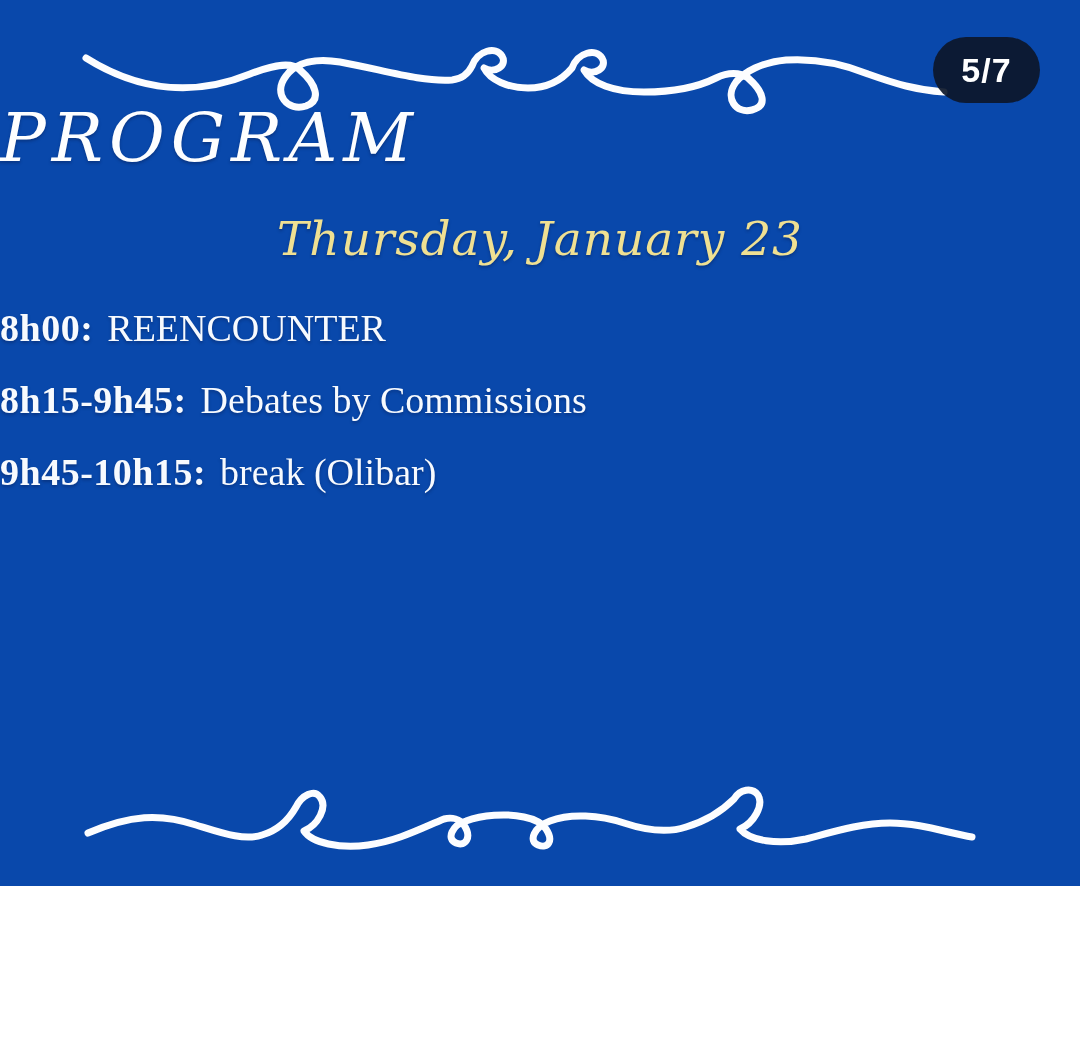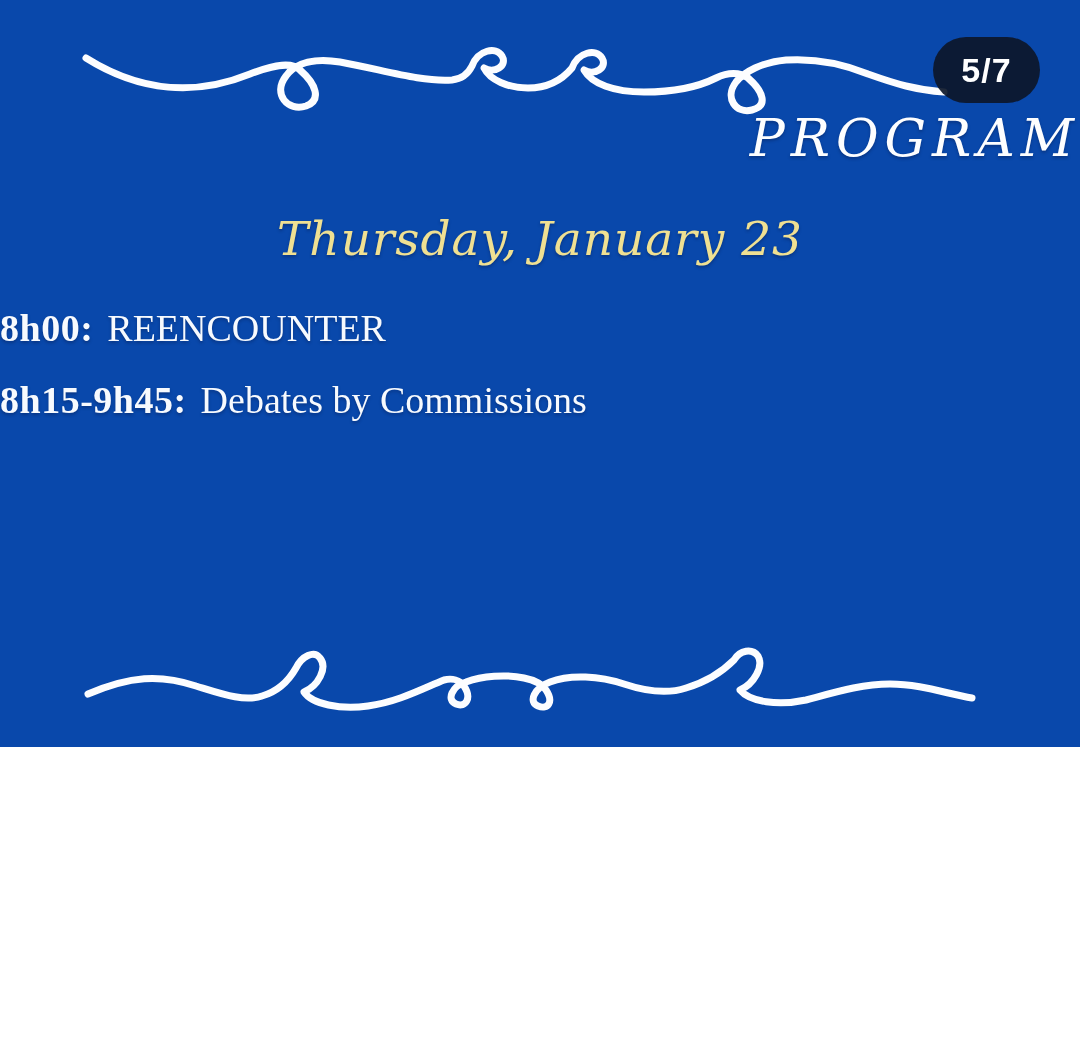--- a/index.html
+++ b/index.html
@@ -3,21 +3,21 @@
 <meta charset="utf-8">
 <style>
   html, body { margin: 0; padding: 0; }
   body {
     width: 1080px; height: 1055px;
     font-family: "Liberation Serif", serif;
     overflow: hidden;
   }
   .slide {
     position: relative;
-    width: 1080px; height: 747px;
+    width: 1080px; height: 886px;
     background: #0948ab;
   }
   .swirl {
     position: absolute; left: 0; width: 1080px;
     pointer-events: none;
   }
   .swirl-top { top: 0; height: 125px; }
   .swirl-bottom { bottom: 0; height: 105px; }
   .badge {
     position: absolute; top: 37px; right: 40px;
@@ -28,25 +28,25 @@
     z-index: 5;
   }
   .badge span {
     color: #ffffff;
     font-family: "Liberation Sans", sans-serif;
     font-size: 34px; font-weight: 600;
     letter-spacing: 1px;
   }
   .title {
     position: absolute; top: 96px; left: 0;
-    width: 100%; text-align: right;
+    width: 100%; text-align: left;
     margin: 0;
     font-family: "DejaVu Serif", serif;
     font-style: italic; font-weight: normal;
-    font-size: 52px; line-height: 84px;
+    font-size: 68px; line-height: 84px;
     letter-spacing: 6px;
     color: #fdfeff;
     text-shadow: 0 2px 3px rgba(8, 20, 60, 0.35);
   }
   .date {
     position: absolute; top: 206px; left: 0;
     width: 100%; text-align: center;
     margin: 0;
     font-family: "DejaVu Serif", serif;
     font-style: italic; font-weight: normal;
@@ -110,20 +110,23 @@
 
   <h2 class="date">Thursday, January 23</h2>
 
   <div class="schedule">
     <div class="schedule-row">
       <span class="time">8h00:</span><span class="desc">REENCOUNTER</span>
     </div>
     <div class="schedule-row">
       <span class="time">8h15-9h45:</span><span class="desc">Debates by Commissions</span>
     </div>
+    <div class="schedule-row">
+      <span class="time">9h45-10h15:</span><span class="desc">break (Olibar)</span>
+    </div>
   </div>
 
   <svg class="swirl swirl-bottom" viewBox="0 0 1080 105" xmlns="http://www.w3.org/2000/svg" aria-hidden="true">
     <path fill="none" stroke="#fcfdff" stroke-width="7" stroke-linecap="round" stroke-linejoin="round" d="M 88 52
          C 130 34 160 32 196 44
          C 222 52 244 60 262 54
          C 276 50 288 40 296 26
          C 302 14 314 8 320 16
          C 328 26 318 44 304 50
          C 312 62 340 68 368 64

